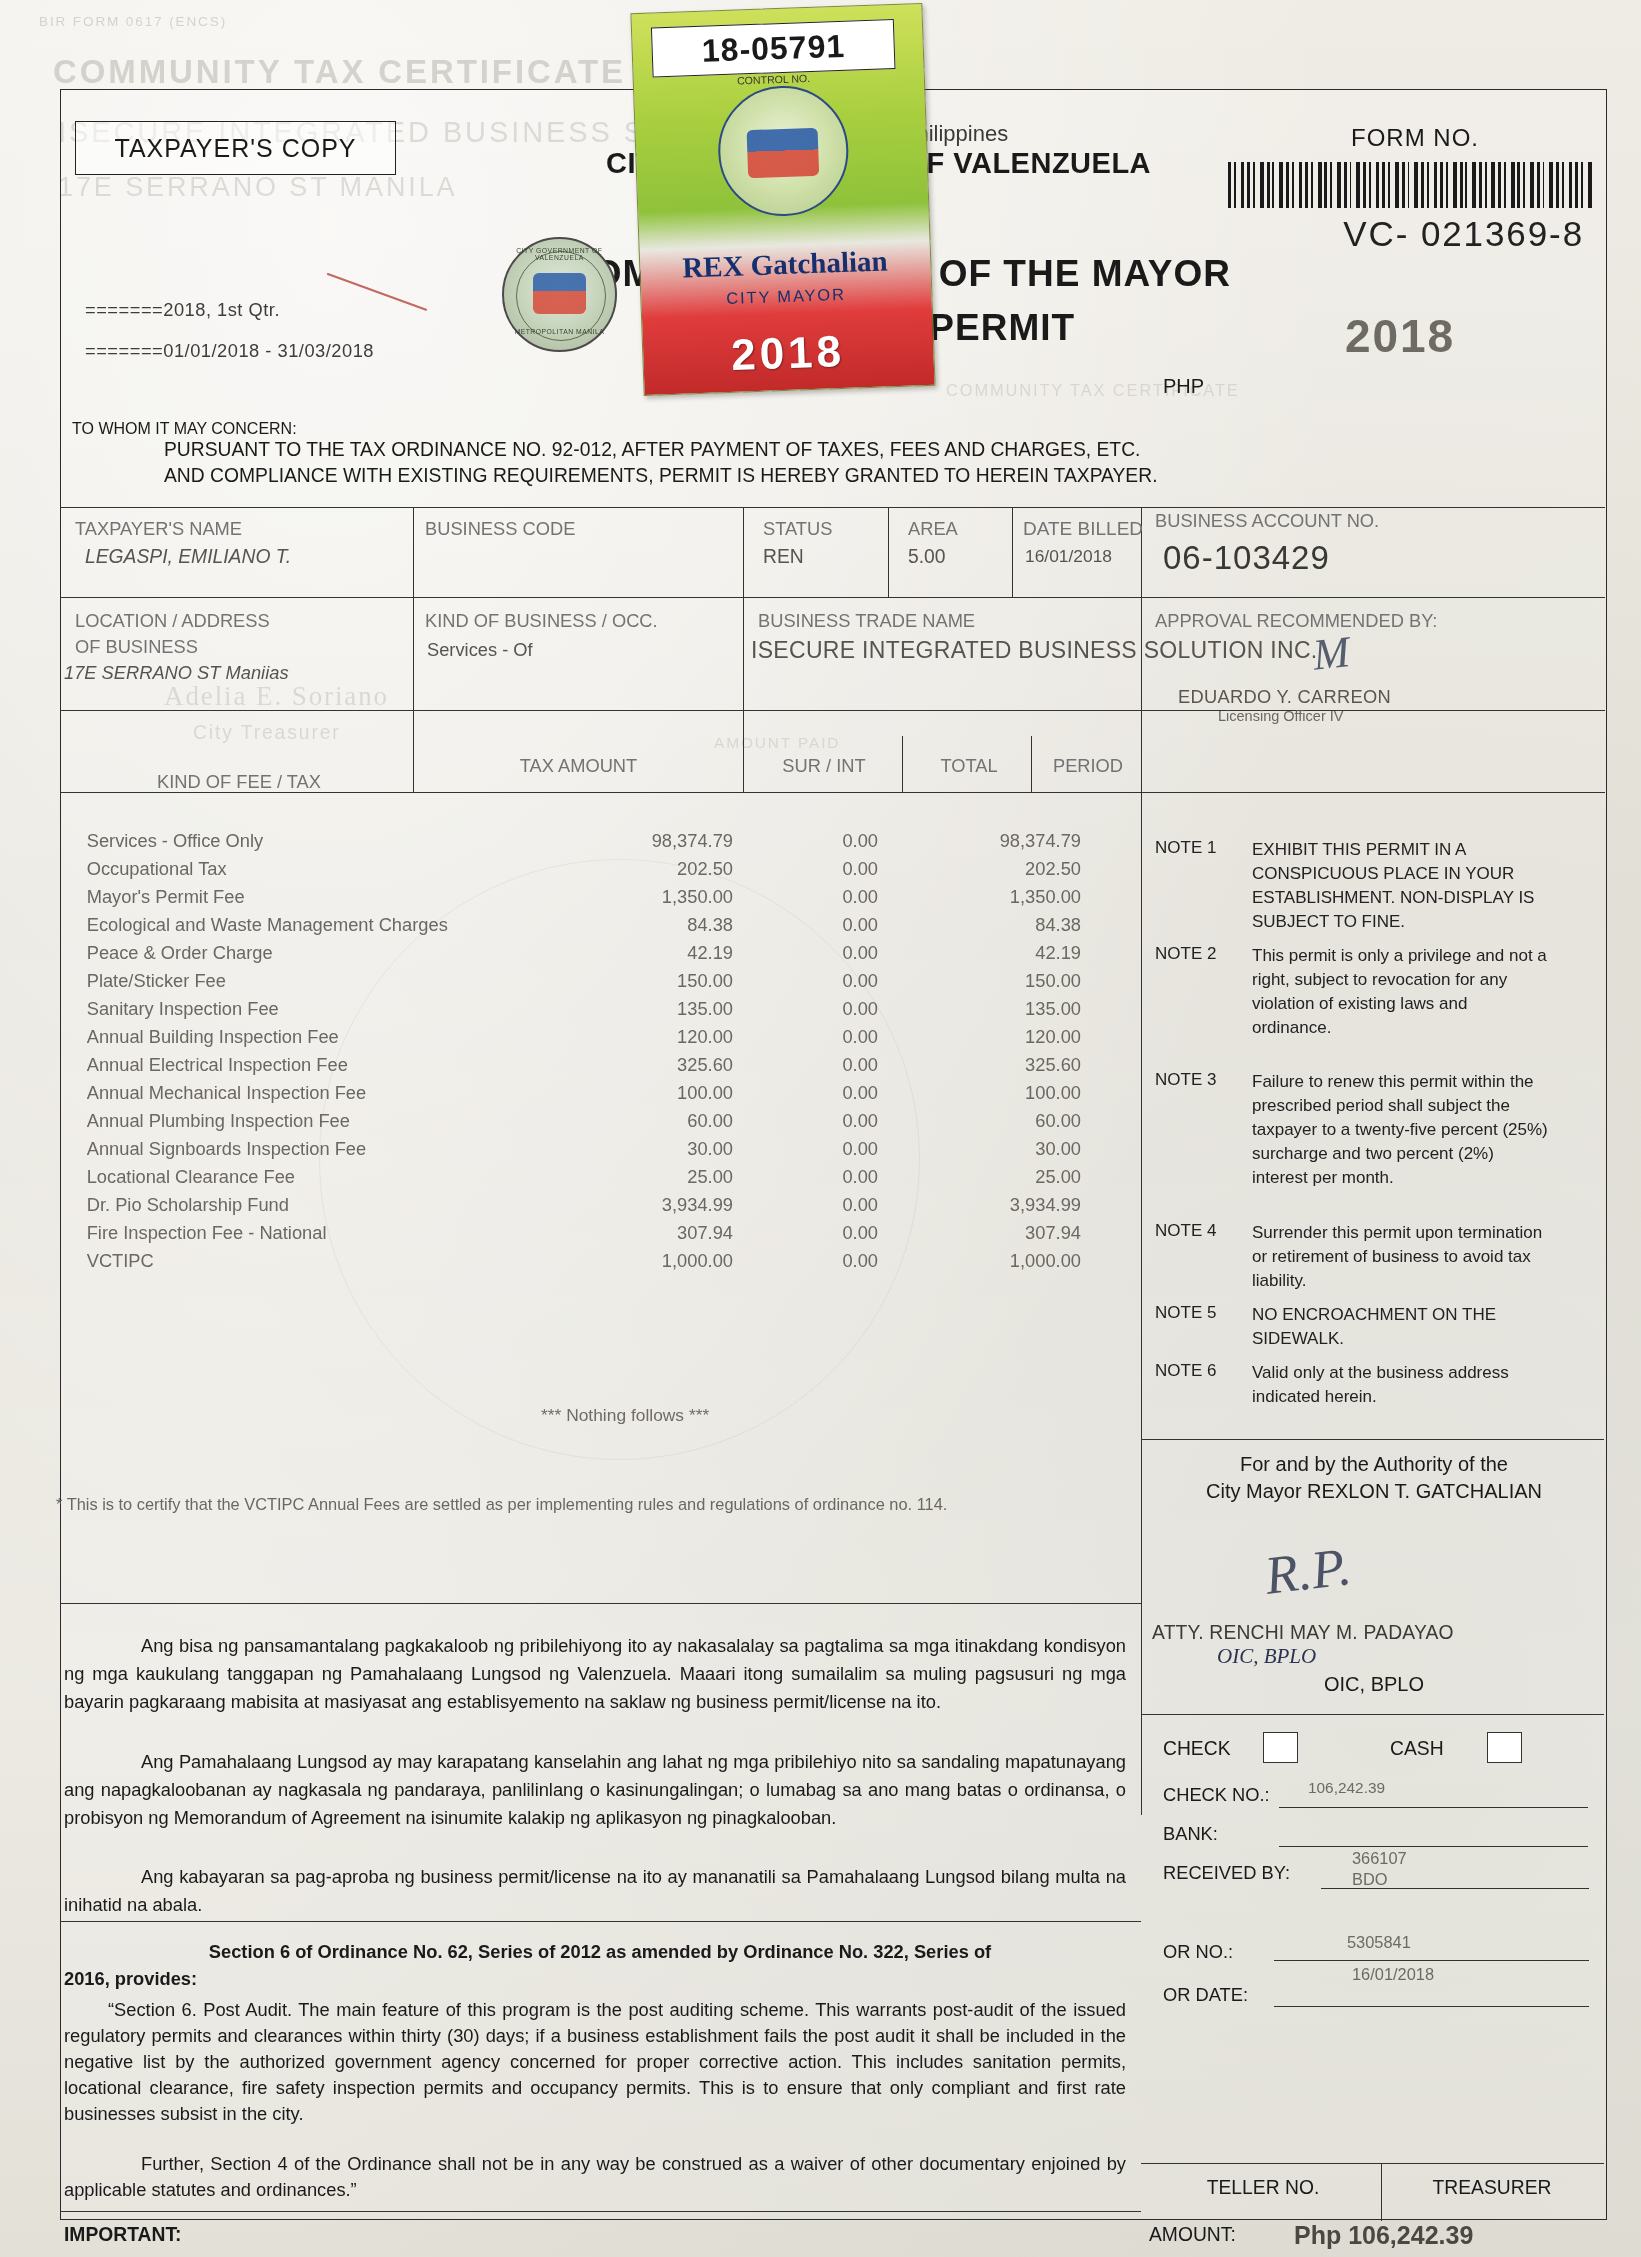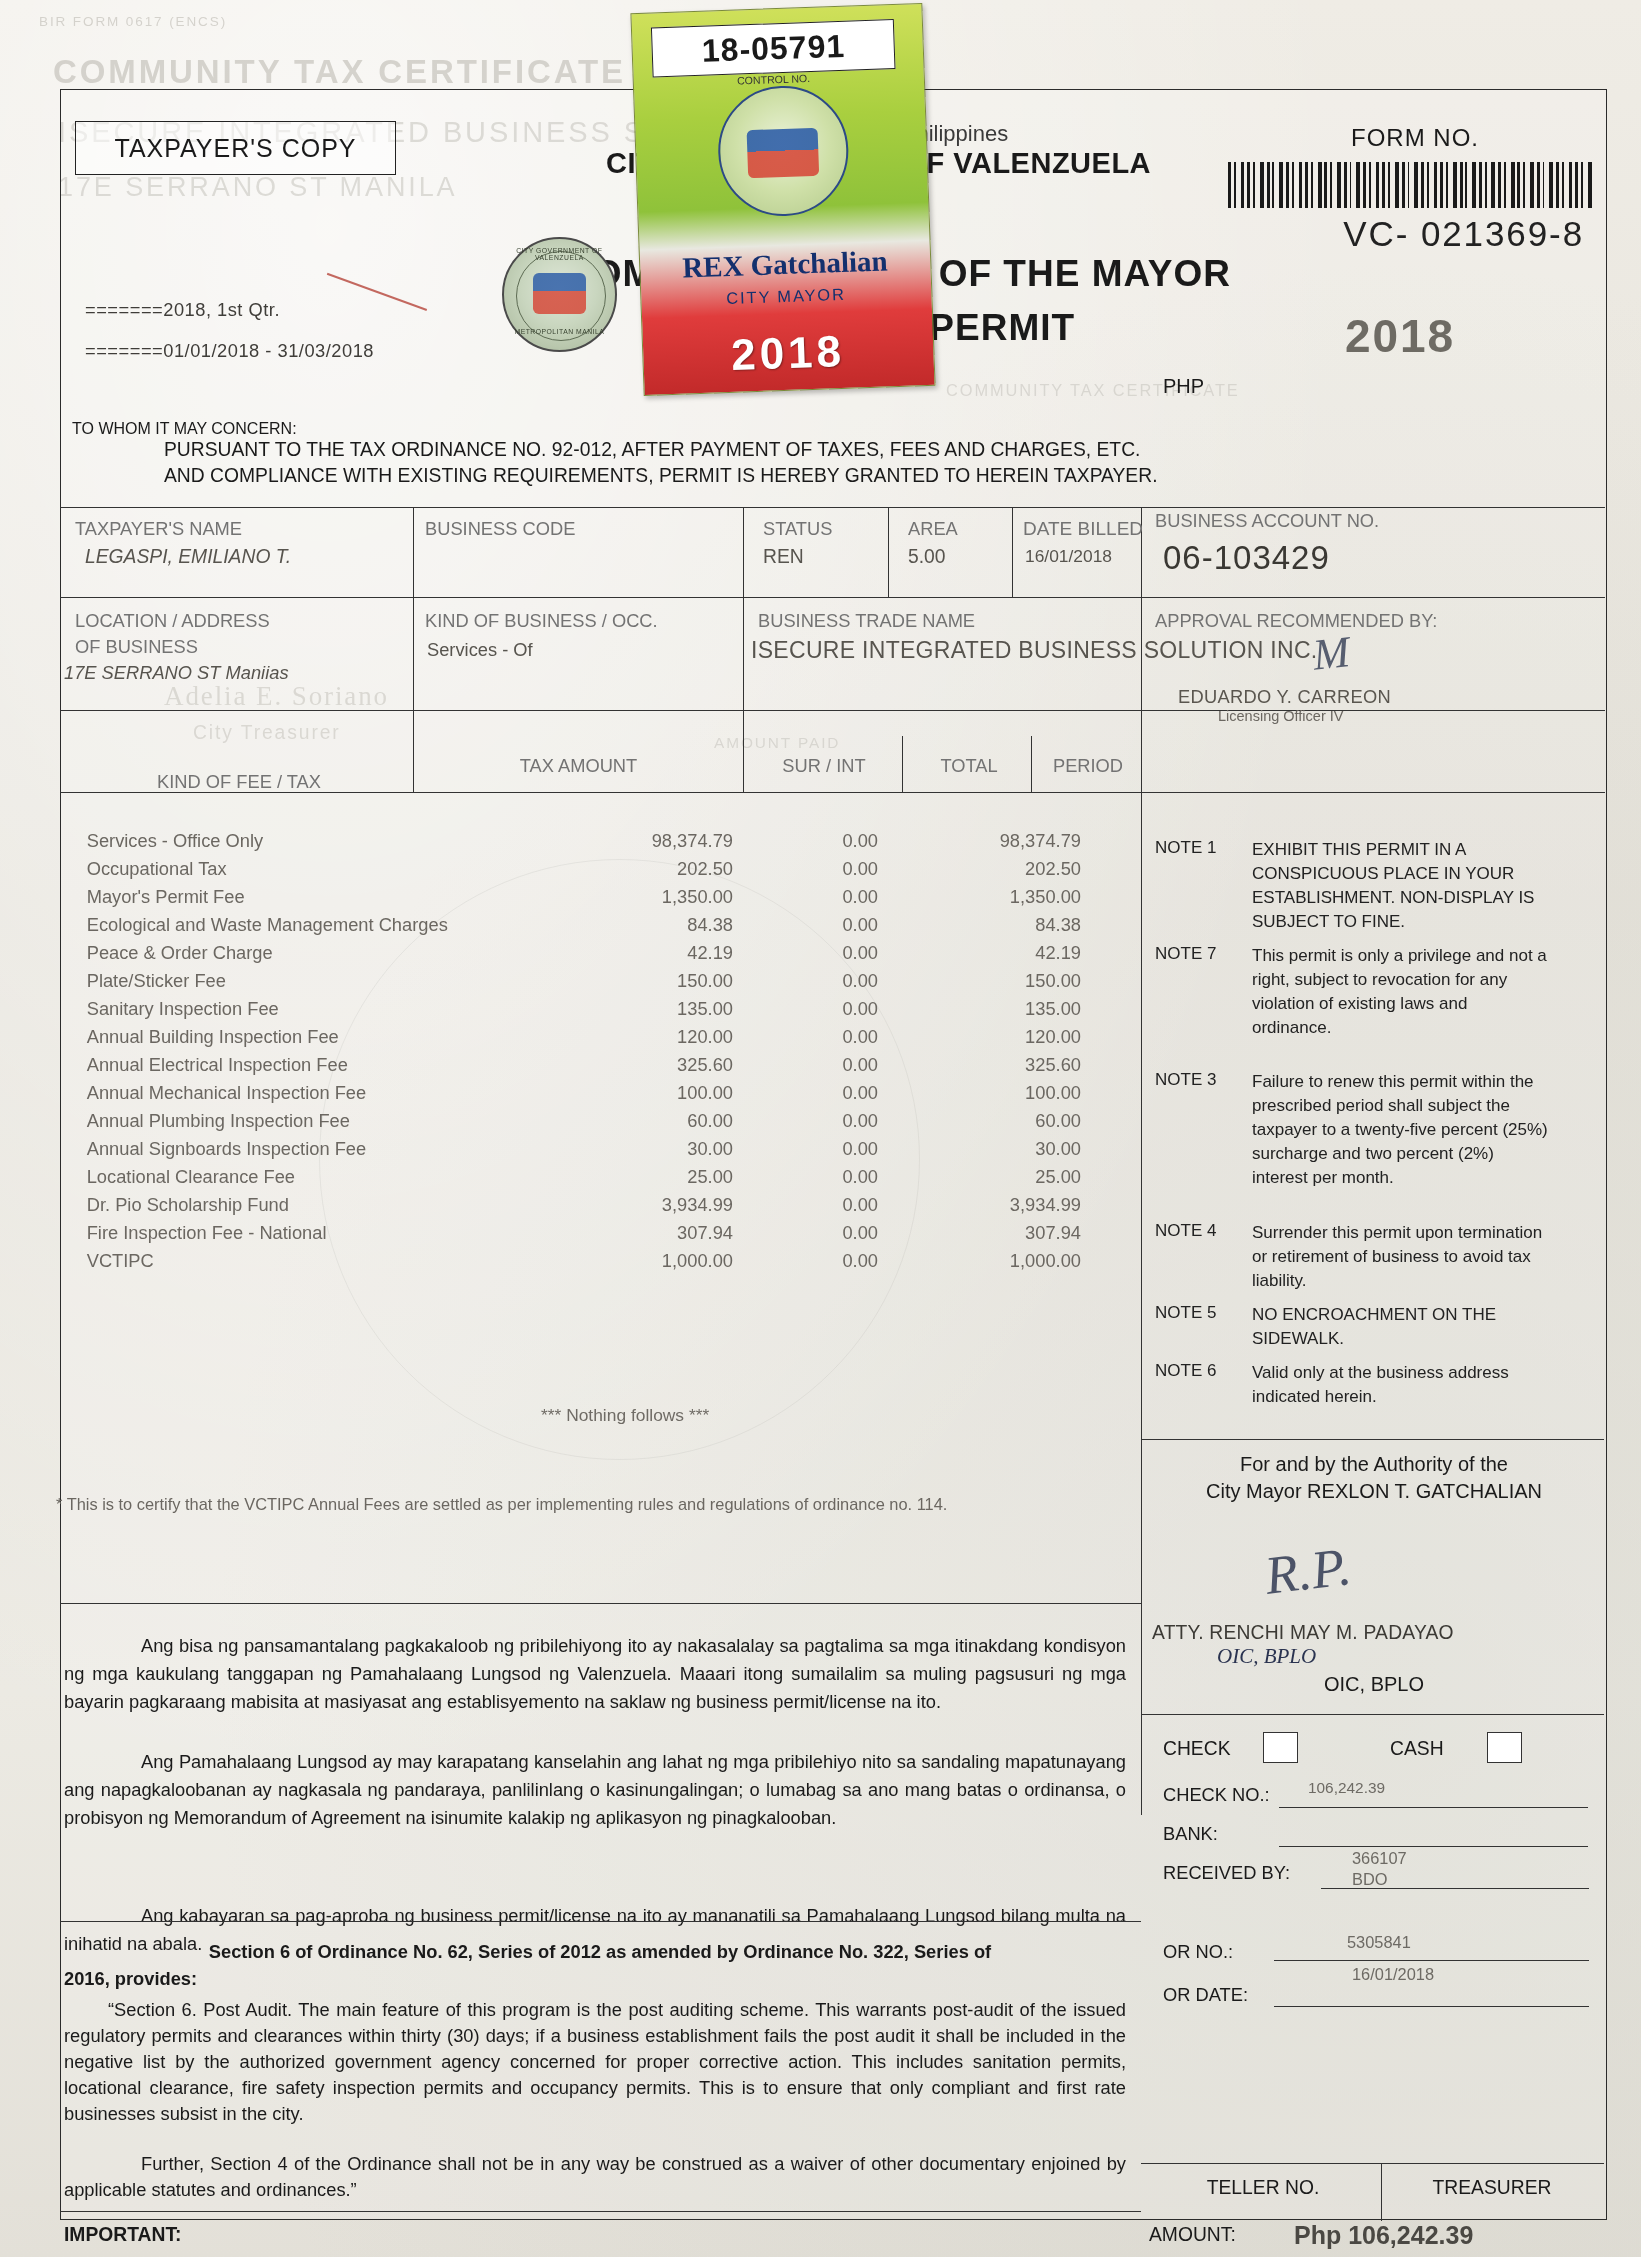--- a/index.html
+++ b/index.html
@@ -302,21 +302,21 @@
 
 <div class="abs" style="left:541px;top:1405px;font-size:17.4px;color:#6f6b65;">*** Nothing follows ***</div>
 <div class="abs" style="left:56px;top:1492px;width:1052px;font-size:16.4px;color:#6b6761;line-height:24px;">* This is to certify that the VCTIPC Annual Fees are settled as per implementing rules and regulations of ordinance no. 114.</div>
 
 <div class="vline" style="left:1141px;top:792px;height:1023px;"></div>
 <div class="note-row" style="left:1155px;top:838px;width:415px;">
   <span class="note-key">NOTE 1</span>
   <span class="note-txt">EXHIBIT THIS PERMIT IN A CONSPICUOUS PLACE IN YOUR ESTABLISHMENT. NON-DISPLAY IS SUBJECT TO FINE.</span>
 </div>
 <div class="note-row" style="left:1155px;top:944px;width:415px;">
-  <span class="note-key">NOTE 7</span>
+  <span class="note-key">NOTE 2</span>
   <span class="note-txt">This permit is only a privilege and not a right, subject to revocation for any violation of existing laws and ordinance.</span>
 </div>
 <div class="note-row" style="left:1155px;top:1070px;width:415px;">
   <span class="note-key">NOTE 3</span>
   <span class="note-txt">Failure to renew this permit within the prescribed period shall subject the taxpayer to a twenty-five percent (25%) surcharge and two percent (2%) interest per month.</span>
 </div>
 <div class="note-row" style="left:1155px;top:1221px;width:415px;">
   <span class="note-key">NOTE 4</span>
   <span class="note-txt">Surrender this permit upon termination or retirement of business to avoid tax liability.</span>
 </div>
@@ -363,21 +363,21 @@
 <div class="sigline" style="left:1274px;top:2006px;width:315px;"></div>
 
 <div class="hline" style="left:1141px;top:2163px;width:463px;"></div>
 <div class="vline" style="left:1381px;top:2163px;height:58px;"></div>
 <div class="abs ctr" style="left:1149px;top:2177px;width:228px;font-size:19.3px;">TELLER NO.</div>
 <div class="abs ctr" style="left:1386px;top:2177px;width:212px;font-size:19.3px;">TREASURER</div>
 
 <div class="hline" style="left:60px;top:1603px;width:1081px;"></div>
 <div class="abs" style="left:64px;top:1632px;width:1062px;font-size:18.3px;line-height:28px;text-align:justify;text-indent:77px;">Ang bisa ng pansamantalang pagkakaloob ng pribilehiyong ito ay nakasalalay sa pagtalima sa mga itinakdang kondisyon ng mga kaukulang tanggapan ng Pamahalaang Lungsod ng Valenzuela. Maaari itong sumailalim sa muling pagsusuri ng mga bayarin pagkaraang mabisita at masiyasat ang establisyemento na saklaw ng business permit/license na ito.</div>
 <div class="abs" style="left:64px;top:1748px;width:1062px;font-size:18.3px;line-height:28px;text-align:justify;text-indent:77px;">Ang Pamahalaang Lungsod ay may karapatang kanselahin ang lahat ng mga pribilehiyo nito sa sandaling mapatunayang ang napagkaloobanan ay nagkasala ng pandaraya, panlilinlang o kasinungalingan; o lumabag sa ano mang batas o ordinansa, o probisyon ng Memorandum of Agreement na isinumite kalakip ng aplikasyon ng pinagkalooban.</div>
-<div class="abs" style="left:64px;top:1863px;width:1062px;font-size:18.3px;line-height:28px;text-align:justify;text-indent:77px;margin-top:39px;">Ang kabayaran sa pag-aproba ng business permit/license na ito ay mananatili sa Pamahalaang Lungsod bilang multa na inihatid na abala.</div>
+<div class="abs" style="left:64px;top:1863px;width:1062px;font-size:18.3px;line-height:28px;text-align:justify;text-indent:77px;">Ang kabayaran sa pag-aproba ng business permit/license na ito ay mananatili sa Pamahalaang Lungsod bilang multa na inihatid na abala.</div>
 
 <div class="hline" style="left:60px;top:1921px;width:1081px;"></div>
 
 <div class="abs ctr" style="left:64px;top:1941px;width:1072px;font-size:18.3px;font-weight:bold;">Section 6 of Ordinance No. 62, Series of 2012 as amended by Ordinance No. 322, Series of</div>
 <div class="abs" style="left:64px;top:1968px;font-size:18.3px;font-weight:bold;">2016, provides:</div>
 <div class="abs" style="left:64px;top:1997px;width:1062px;font-size:18.3px;line-height:26px;text-align:justify;text-indent:44px;">“Section 6. Post Audit. The main feature of this program is the post auditing scheme. This warrants post-audit of the issued regulatory permits and clearances within thirty (30) days; if a business establishment fails the post audit it shall be included in the negative list by the authorized government agency concerned for proper corrective action. This includes sanitation permits, locational clearance, fire safety inspection permits and occupancy permits. This is to ensure that only compliant and first rate businesses subsist in the city.</div>
 <div class="abs" style="left:64px;top:2151px;width:1062px;font-size:18.3px;line-height:26px;text-align:justify;text-indent:77px;">Further, Section 4 of the Ordinance shall not be in any way be construed as a waiver of other documentary enjoined by applicable statutes and ordinances.”</div>
 
 <div class="hline" style="left:60px;top:2211px;width:1081px;"></div>
 <div class="abs" style="left:64px;top:2224px;font-size:19.3px;font-weight:bold;">IMPORTANT:</div>

